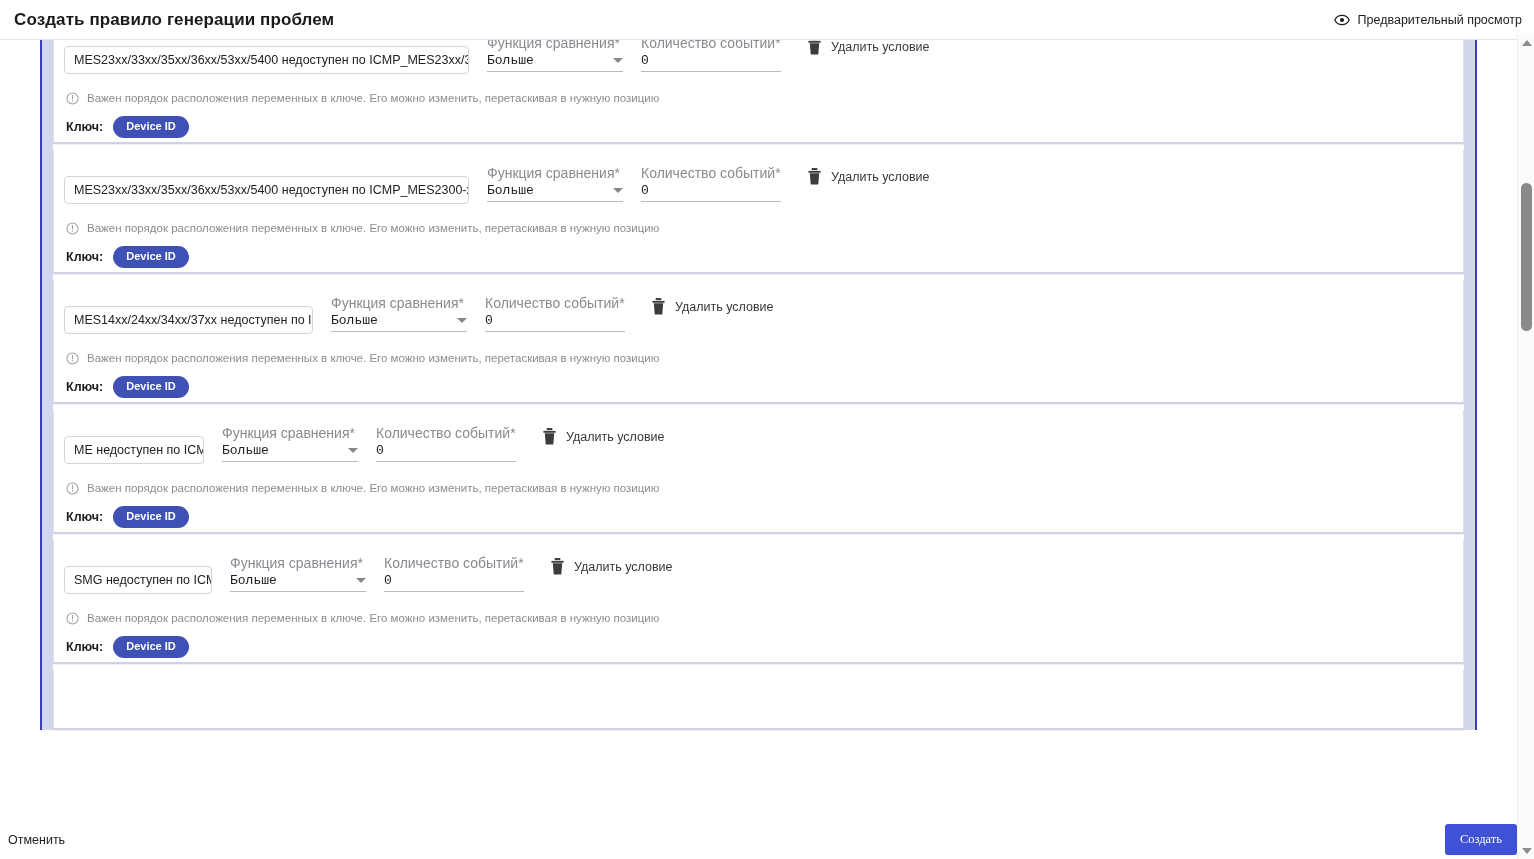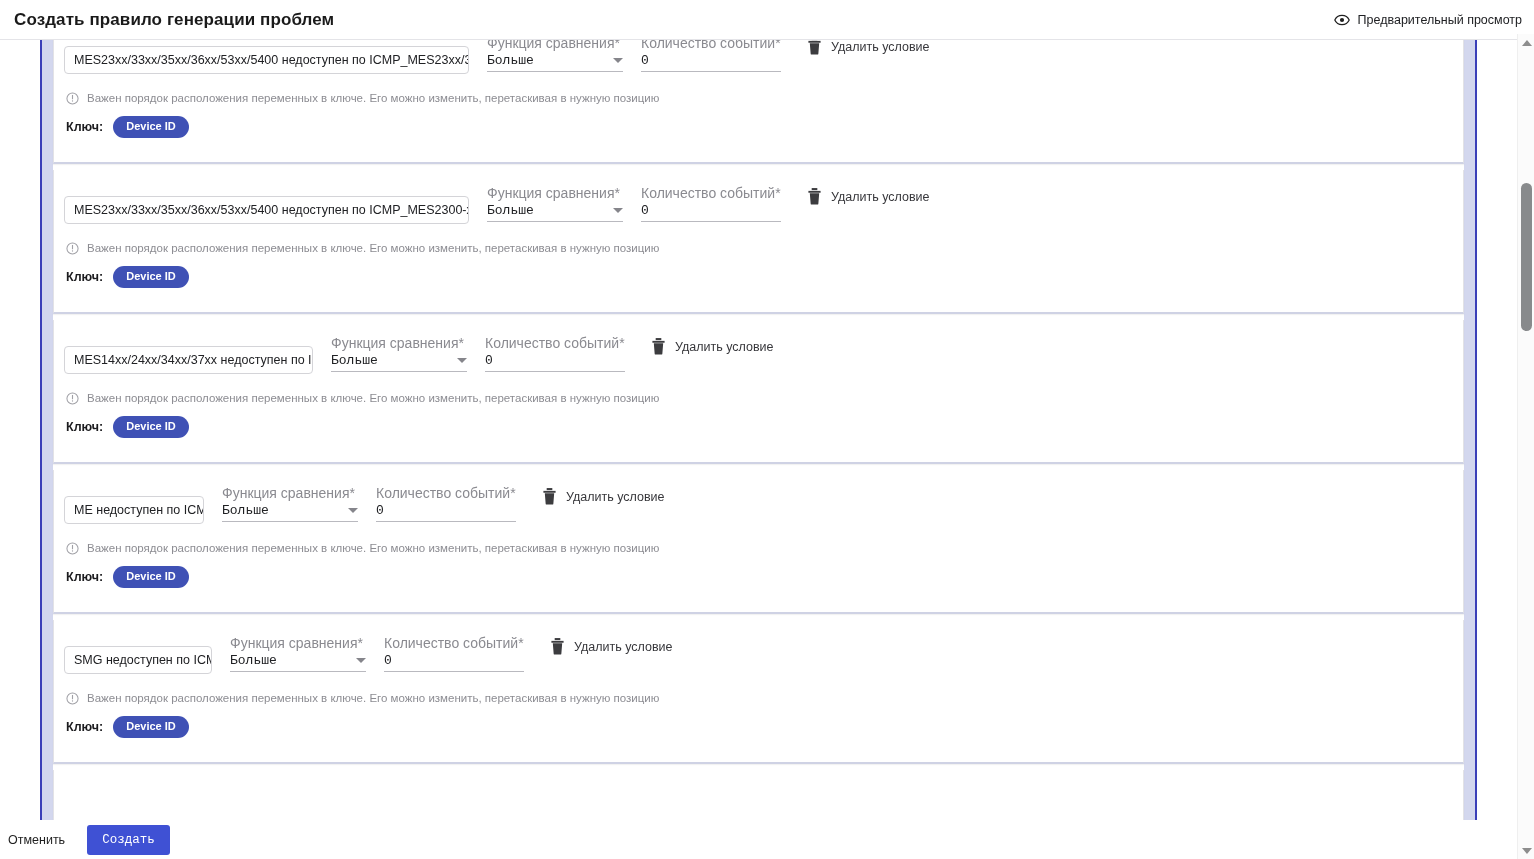--- a/index.html
+++ b/index.html
@@ -144,58 +144,58 @@
     margin-top: 17px;
   }
   .info-icon { width: 13px; height: 13px; display:block; flex:none; }
   .hint-text { font-size: 11.5px; color: #8c8c92; white-space: nowrap; }
 
   
   .key-row {
     display: flex; align-items: center; gap: 10px;
     padding-left: 12px;
     margin-top: 12px;
-    padding-bottom: 24px;
+    padding-bottom: 4px;
   }
   .key-label { font-size: 12.5px; font-weight: bold; color: #1c1c1f; }
   .chip {
     background: #3f51b5;
     color: #ffffff;
     font-size: 11px;
     font-weight: bold;
     border-radius: 13px;
     padding: 5px 13px 6px;
     line-height: 1;
     white-space: nowrap;
     cursor: pointer;
   }
 
   
   .footer {
     position: absolute;
     left: 0; top: 820px;
     width: 1517px; height: 39px;
     background: #ffffff;
-    display: flex; align-items: center; justify-content: flex-start;
-    gap: 14px;
+    display: flex; align-items: center; justify-content: space-between;
+    gap: 22px;
     z-index: 4;
   }
   .btn-cancel {
     background: none; border: none;
     font-family: inherit;
     font-size: 12.5px;
     color: #1f1f1f;
     cursor: pointer;
     padding: 6px 8px;
   }
   .btn-create {
     background: #3f51d4;
     border: none;
     color: #ffffff;
-    font-family: Liberation Mono, monospace;
+    font-family: Liberation Serif, serif;
     font-size: 12.5px;
     padding: 8px 15px;
     border-radius: 3px;
     cursor: pointer;
   }
 
   
   .scrollbar {
     position: absolute;
     top: 34px; right: 0;

